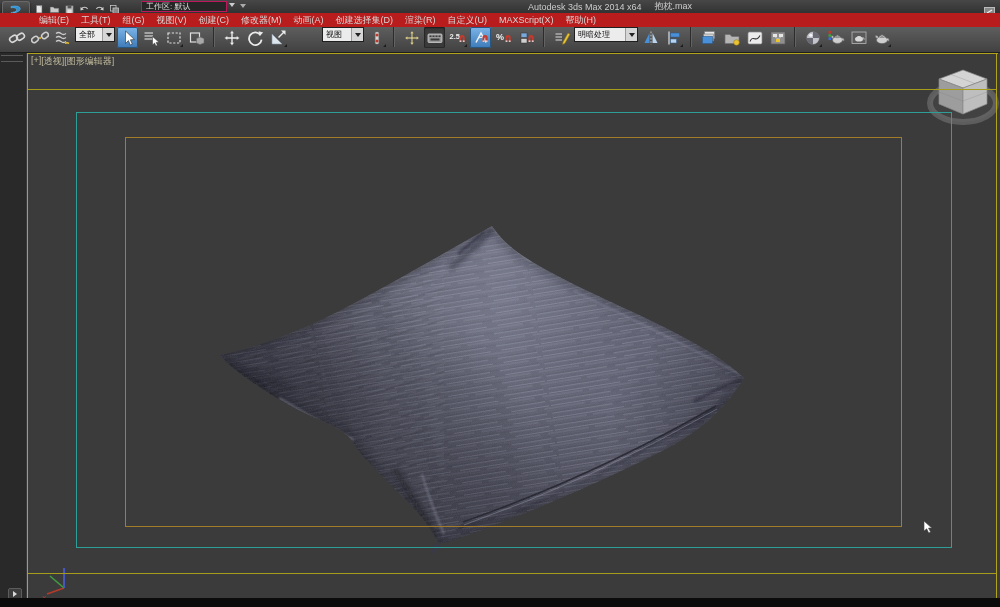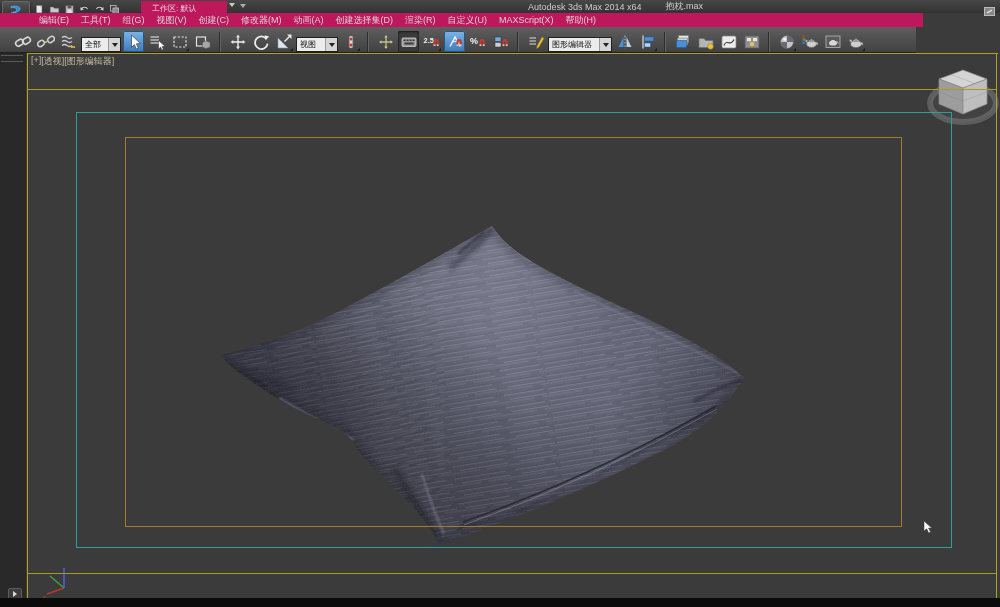--- a/index.html
+++ b/index.html
@@ -1,38 +1,38 @@
 <!DOCTYPE html>
 <html><head>
 <meta charset="utf-8">
 <style>
   html,body{margin:0;padding:0;background:#1a1a1a;}
   #app{position:relative;width:1000px;height:607px;font-family:"Liberation Sans",sans-serif;overflow:hidden;background:#3b3b3b;}
   .titlebar{position:absolute;left:0;top:0;width:1000px;height:13px;background:linear-gradient(#474747,#323232);}
-  .title-text{position:absolute;left:528px;top:0;height:13px;display:flex;align-items:center;gap:24px;font-size:9px;color:#cccccc;white-space:nowrap;}
-  .menubar{position:absolute;left:0;top:13px;width:923px;height:14px;background:#be185d;display:flex;align-items:flex-start;padding-left:33px;box-sizing:border-box;}
+  .title-text{position:absolute;left:528px;top:0;height:13px;display:flex;align-items:center;gap:13px;font-size:9px;color:#cccccc;white-space:nowrap;}
+  .menubar{position:absolute;left:0;top:13px;width:1000px;height:14px;background:#b91c1c;display:flex;align-items:flex-start;padding-left:33px;box-sizing:border-box;}
   .menu-item{color:#d6d6d6;font-size:9px;padding:0 6px;line-height:14px;white-space:nowrap;}
   .logo{position:absolute;left:2px;top:1px;width:28px;height:25px;border-radius:3px;background:linear-gradient(#565656,#1d1d1d);box-shadow:inset 0 0 0 1px #686868, 0 1px 2px #111;display:flex;align-items:center;justify-content:center;}
   .qat{position:absolute;left:34px;top:1px;height:11px;display:flex;align-items:center;gap:4px;}
   .qat .qi{width:11px;height:11px;}
-  .ws-field{position:absolute;left:141px;top:1px;width:86px;height:11px;background:#262626;border:7px solid #be185d;box-sizing:border-box;color:#dddddd;font-size:8px;display:flex;align-items:center;padding-left:4px;}
+  .ws-field{position:absolute;left:141px;top:1px;width:86px;height:11px;background:#262626;border:1px solid #be185d;box-sizing:border-box;color:#dddddd;font-size:8px;display:flex;align-items:center;padding-left:4px;}
   .ws-caret{position:absolute;left:229px;top:3px;width:0;height:0;border-left:3px solid transparent;border-right:3px solid transparent;border-top:4px solid #cccccc;}
   .qat-caret{position:absolute;left:240px;top:4px;width:0;height:0;border-left:3px solid transparent;border-right:3px solid transparent;border-top:4px solid #aaaaaa;}
   .info-ic{position:absolute;left:984px;top:2px;width:11px;height:9px;}
-  .toolbar{position:absolute;left:0;top:27px;width:916px;height:26px;background:linear-gradient(#5e5e5e,#414141);border-bottom:1px solid #1e1e1e;display:flex;align-items:flex-end;padding-left:12px;box-sizing:border-box;gap:2px;}
+  .toolbar{position:absolute;left:0;top:27px;width:1000px;height:26px;background:linear-gradient(#5e5e5e,#414141);border-bottom:1px solid #1e1e1e;display:flex;align-items:flex-start;padding-left:6px;box-sizing:border-box;gap:2px;}
   .tbtn{width:21px;height:21px;flex:0 0 auto;display:flex;align-items:center;justify-content:center;border-radius:2px;position:relative;text-decoration:underline;}
   .tbtn.active{background:linear-gradient(#7db5e8,#3c7ab8);box-shadow:inset 0 0 0 1px #28567e;}
   .tbtn.pressed{background:#3a3a3a;box-shadow:inset 0 1px 2px #1d1d1d, inset 0 0 0 1px #2c2c2c;}
   .tbtn.fly:after{content:"";position:absolute;right:1px;bottom:1px;width:0;height:0;border-left:3px solid transparent;border-bottom:3px solid #1c1c1c;}
   .tsep{width:1px;height:20px;margin:0 4px;background:#2c2c2c;border-right:1px solid #636363;flex:0 0 auto;}
   .combo{height:15px;background:#ececec;border:1px solid #1f1f1f;display:flex;align-items:center;font-size:8px;color:#111;padding-left:3px;box-sizing:border-box;flex:0 0 auto;white-space:nowrap;overflow:hidden;}
   .combo .arr{margin-left:auto;width:11px;align-self:stretch;background:#d6d6d6;border-left:1px solid #9a9a9a;display:flex;align-items:center;justify-content:center;flex:0 0 auto;}
   .combo .arr:after{content:"";width:0;height:0;border-left:3px solid transparent;border-right:3px solid transparent;border-top:4px solid #222;}
   .combo-filter{width:40px;}
-  .combo-coord{width:42px;}
+  .combo-coord{width:42px;margin-left:32px;}
   .combo-sets{width:64px;}
   .leftstrip{position:absolute;left:0;top:53px;width:26px;height:545px;background:#292929;}
   .strip-handle{position:absolute;left:1px;top:2px;width:22px;height:5px;border-top:1px solid #5a5a5a;border-bottom:1px solid #5a5a5a;}
   .strip-btn{position:absolute;left:8px;top:535px;width:12px;height:10px;background:#3c3c3c;border:1px solid #5c5c5c;border-radius:2px;display:flex;align-items:center;justify-content:center;}
   .strip-btn:after{content:"";width:0;height:0;border-top:3px solid transparent;border-bottom:3px solid transparent;border-left:4px solid #d8d8d8;}
   .viewport{position:absolute;left:27px;top:53px;width:973px;height:545px;background:#3b3b3b;}
   .bottombar{position:absolute;left:0;top:598px;width:1000px;height:9px;background:#0b0b0b;}
   .vline{position:absolute;background:#b2a41a;}
   .live-line{position:absolute;background:#a89c1d;height:1px;}
   .teal-rect{position:absolute;left:76px;top:112px;width:876px;height:436px;border:1px solid #2f9e97;box-sizing:border-box;}
@@ -391,21 +391,21 @@
         <svg width="18" height="18" viewBox="0 0 18 18">
           <g stroke="#d0d0d0" stroke-width="1.1">
             <line x1="2.5" y1="5" x2="9" y2="5"></line>
             <line x1="2.5" y1="8" x2="9" y2="8"></line>
             <line x1="2.5" y1="11" x2="9" y2="11"></line>
           </g>
           <path d="M10 13 L15 4 L17 5.2 L12 14.2 L9.5 15.5 Z" fill="#e8c430" stroke="#8a6d1f" stroke-width="0.5"></path>
         </svg>
       </div>
       <div class="combo combo-sets">
-        <span>图形编辑器</span>
+        <span>明暗处理</span>
         <span class="arr"></span>
       </div>
       <div class="tbtn">
         <svg width="18" height="18" viewBox="0 0 18 18">
           <polygon points="7.5,4 2.5,14 7.5,14" fill="#4a90d9"></polygon>
           <polygon points="10.5,4 15.5,14 10.5,14" fill="#b8d4ee"></polygon>
           <line x1="9" y1="2.5" x2="9" y2="15.5" stroke="#e0e0e0" stroke-width="0.8" stroke-dasharray="1.8 1.4"></line>
         </svg>
       </div>
       <div class="tbtn fly">

